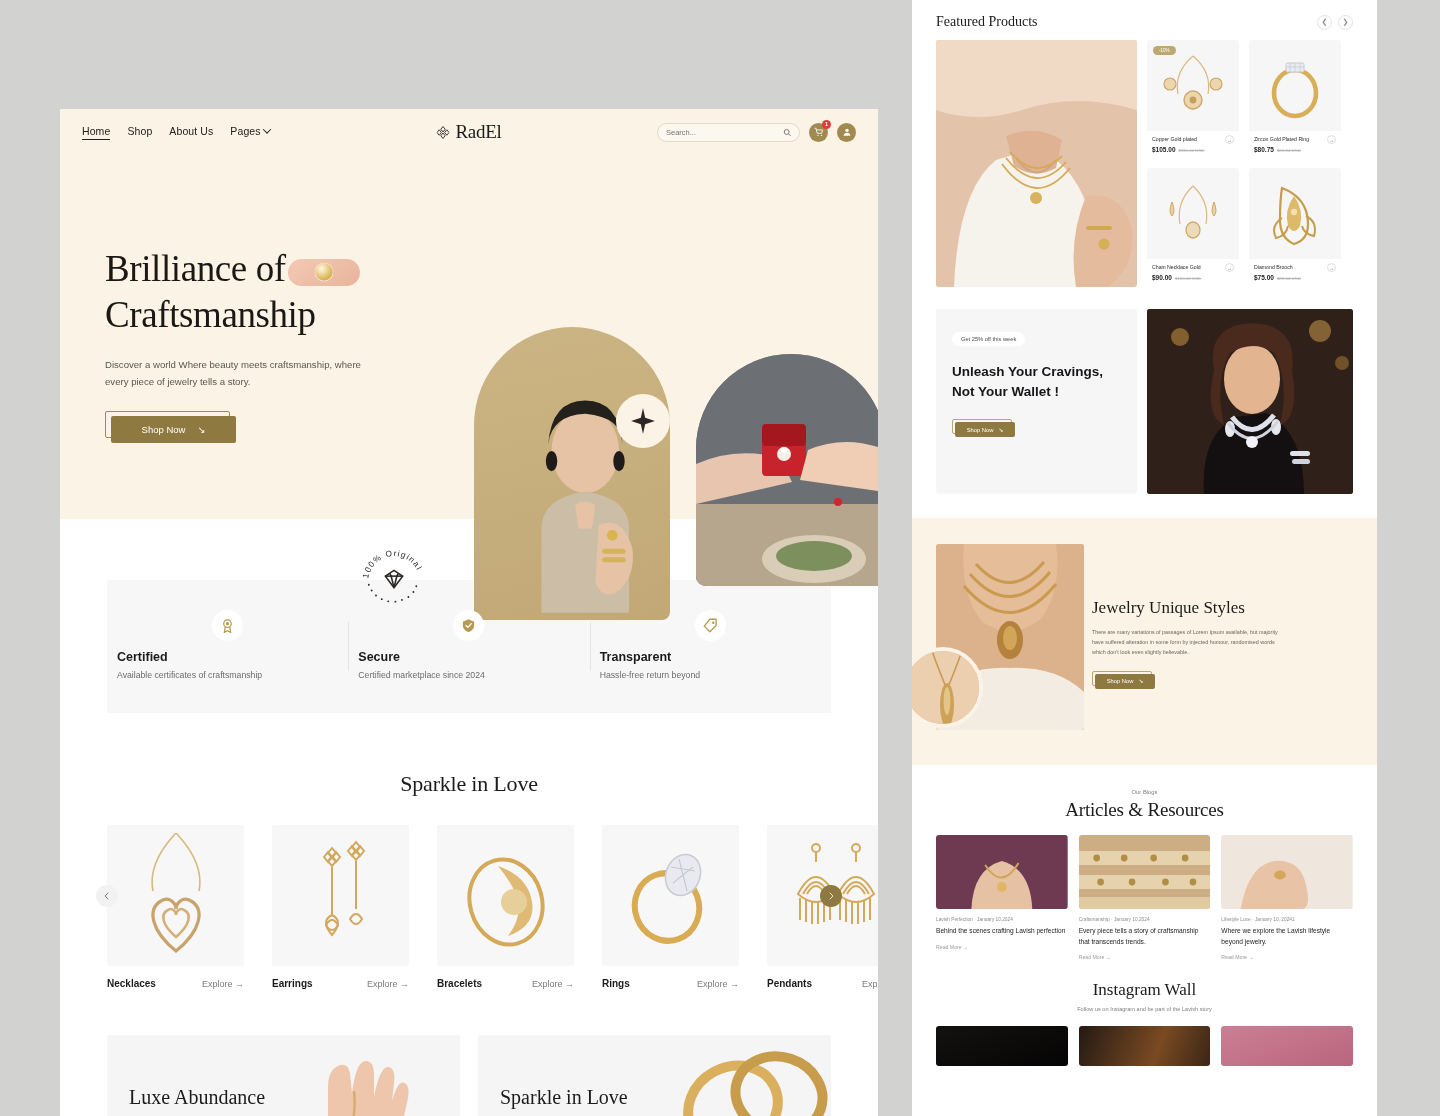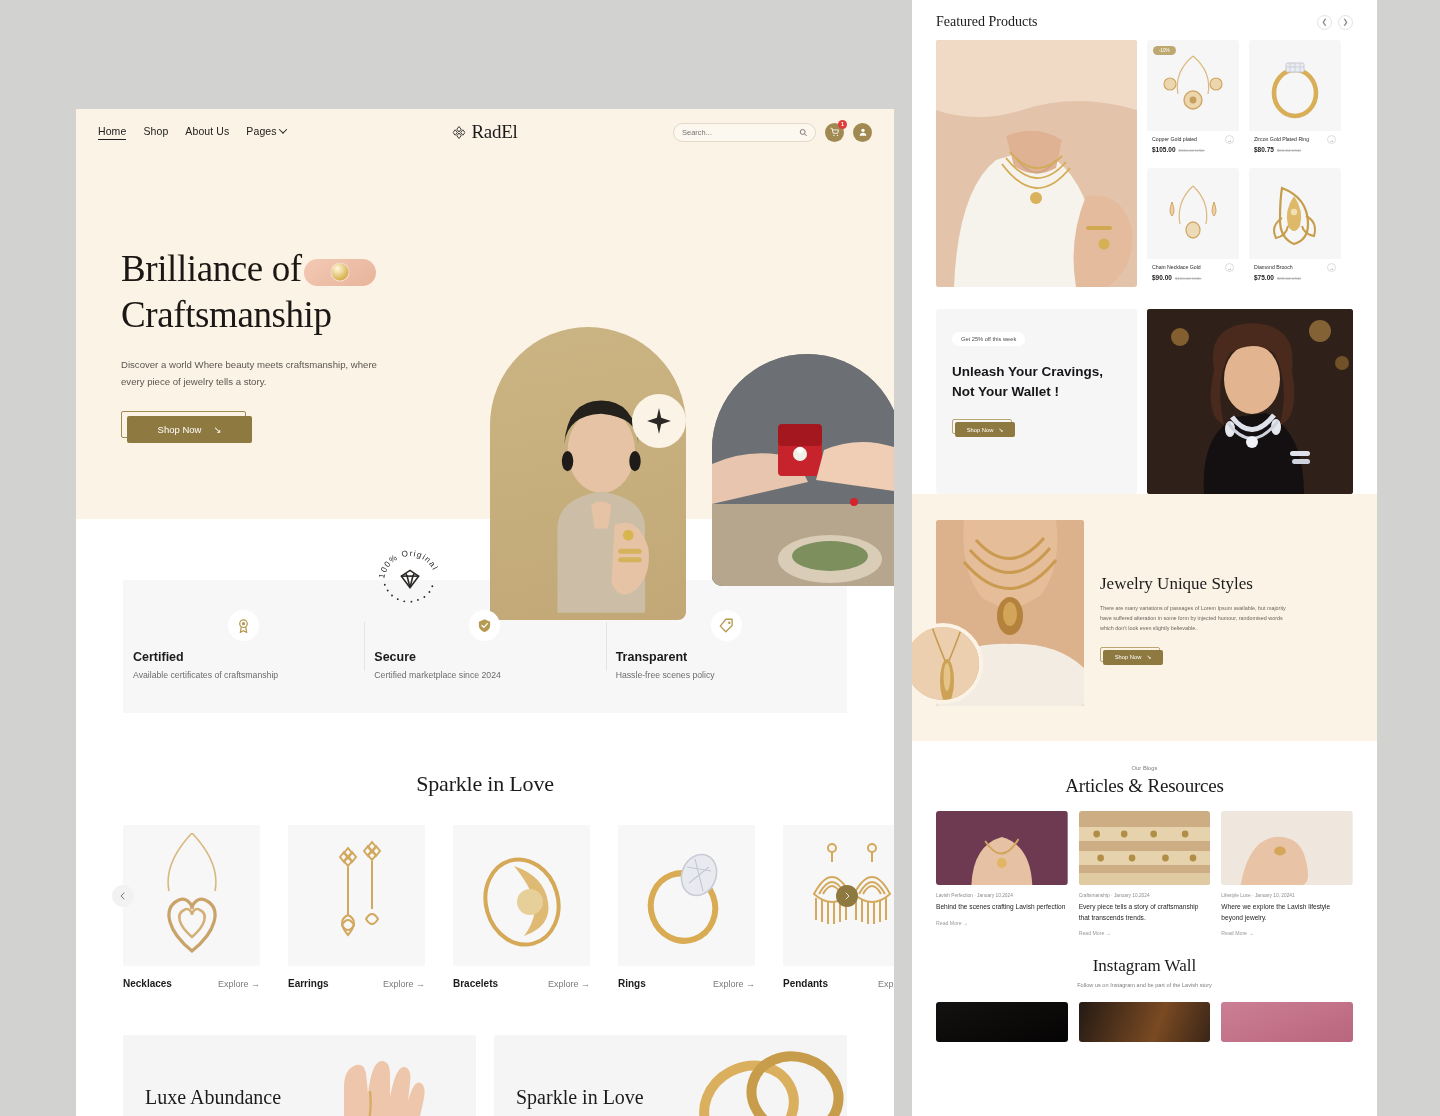--- a/index.html
+++ b/index.html
@@ -5,21 +5,21 @@
   * { margin:0; padding:0; box-sizing:border-box; }
   html,body { width:1440px; height:1116px; overflow:hidden; }
   body {
     background:#d2d2d0;
     font-family:"Liberation Sans", sans-serif;
     color:#1b1b1b;
   }
 
   
   #left-panel {
-    position:absolute; left:76px; top:109px; width:818px; height:1007px;
+    position:absolute; left:60px; top:109px; width:818px; height:1007px;
     background:#ffffff; overflow:hidden;
   }
 
   
   .site-header {
     height:46px; background:#fbf3e6; display:flex; align-items:center;
     padding:0 22px; position:relative;
   }
   .nav { display:flex; align-items:center; gap:17px; }
   .nav a {
@@ -227,21 +227,21 @@
     display:flex; align-items:center; justify-content:center; gap:5px; cursor:pointer;
     font-family:"Liberation Sans", sans-serif;
   }
   .promo-right {
     flex:1; height:185px; border-radius:3px; overflow:hidden;
     background:linear-gradient(160deg,#6d4f3d 0%,#3b2a22 55%,#2a1d18 100%); position:relative;
   }
 
   
   .unique {
-    background:#fbf3e6; padding:26px 24px; display:flex; gap:16px; align-items:center;
+    margin-top:24px; background:#fbf3e6; padding:26px 24px; display:flex; gap:8px; align-items:center;
   }
   .unique-imgwrap { position:relative; width:148px; height:195px; flex:0 0 148px; }
   .unique-main {
     position:absolute; left:0; top:0; width:148px; height:186px; border-radius:3px;
     overflow:hidden; background:linear-gradient(165deg,#e6c9ab 0%,#c99a73 50%,#8a6444 100%);
   }
   .unique-circle {
     position:absolute; left:-34px; top:103px; width:81px; height:81px; border-radius:50%;
     overflow:hidden; border:4px solid #fbf3e6;
     background:radial-gradient(circle at 40% 35%, #f3dcc4, #d9ad84 70%);
@@ -436,21 +436,21 @@
       <p>Certified marketplace since 2024</p>
     </div>
     <div class="feature">
       <div class="ficon">
         <svg width="15" height="15" viewBox="0 0 24 24">
           <path d="M11 2 H21 V12 L11 22 L2 13 Z" fill="none" stroke="#b79a52" stroke-width="2.1" stroke-linejoin="round"></path>
           <circle cx="16.5" cy="7.5" r="2" fill="#b79a52"></circle>
         </svg>
       </div>
       <h3>Transparent</h3>
-      <p>Hassle-free scenes policy</p>
+      <p>Hassle-free return beyond</p>
     </div>
   </section>
 
   <h2 class="sparkle-title">Sparkle in Love</h2>
 
   <div class="cat-row">
     <div class="nav-arrow prev">
       <svg width="8" height="8" viewBox="0 0 24 24">
           <path d="M15 3 L6 12 L15 21" fill="none" stroke="currentColor" stroke-width="2.4" stroke-linecap="round" stroke-linejoin="round"></path>
         </svg>

